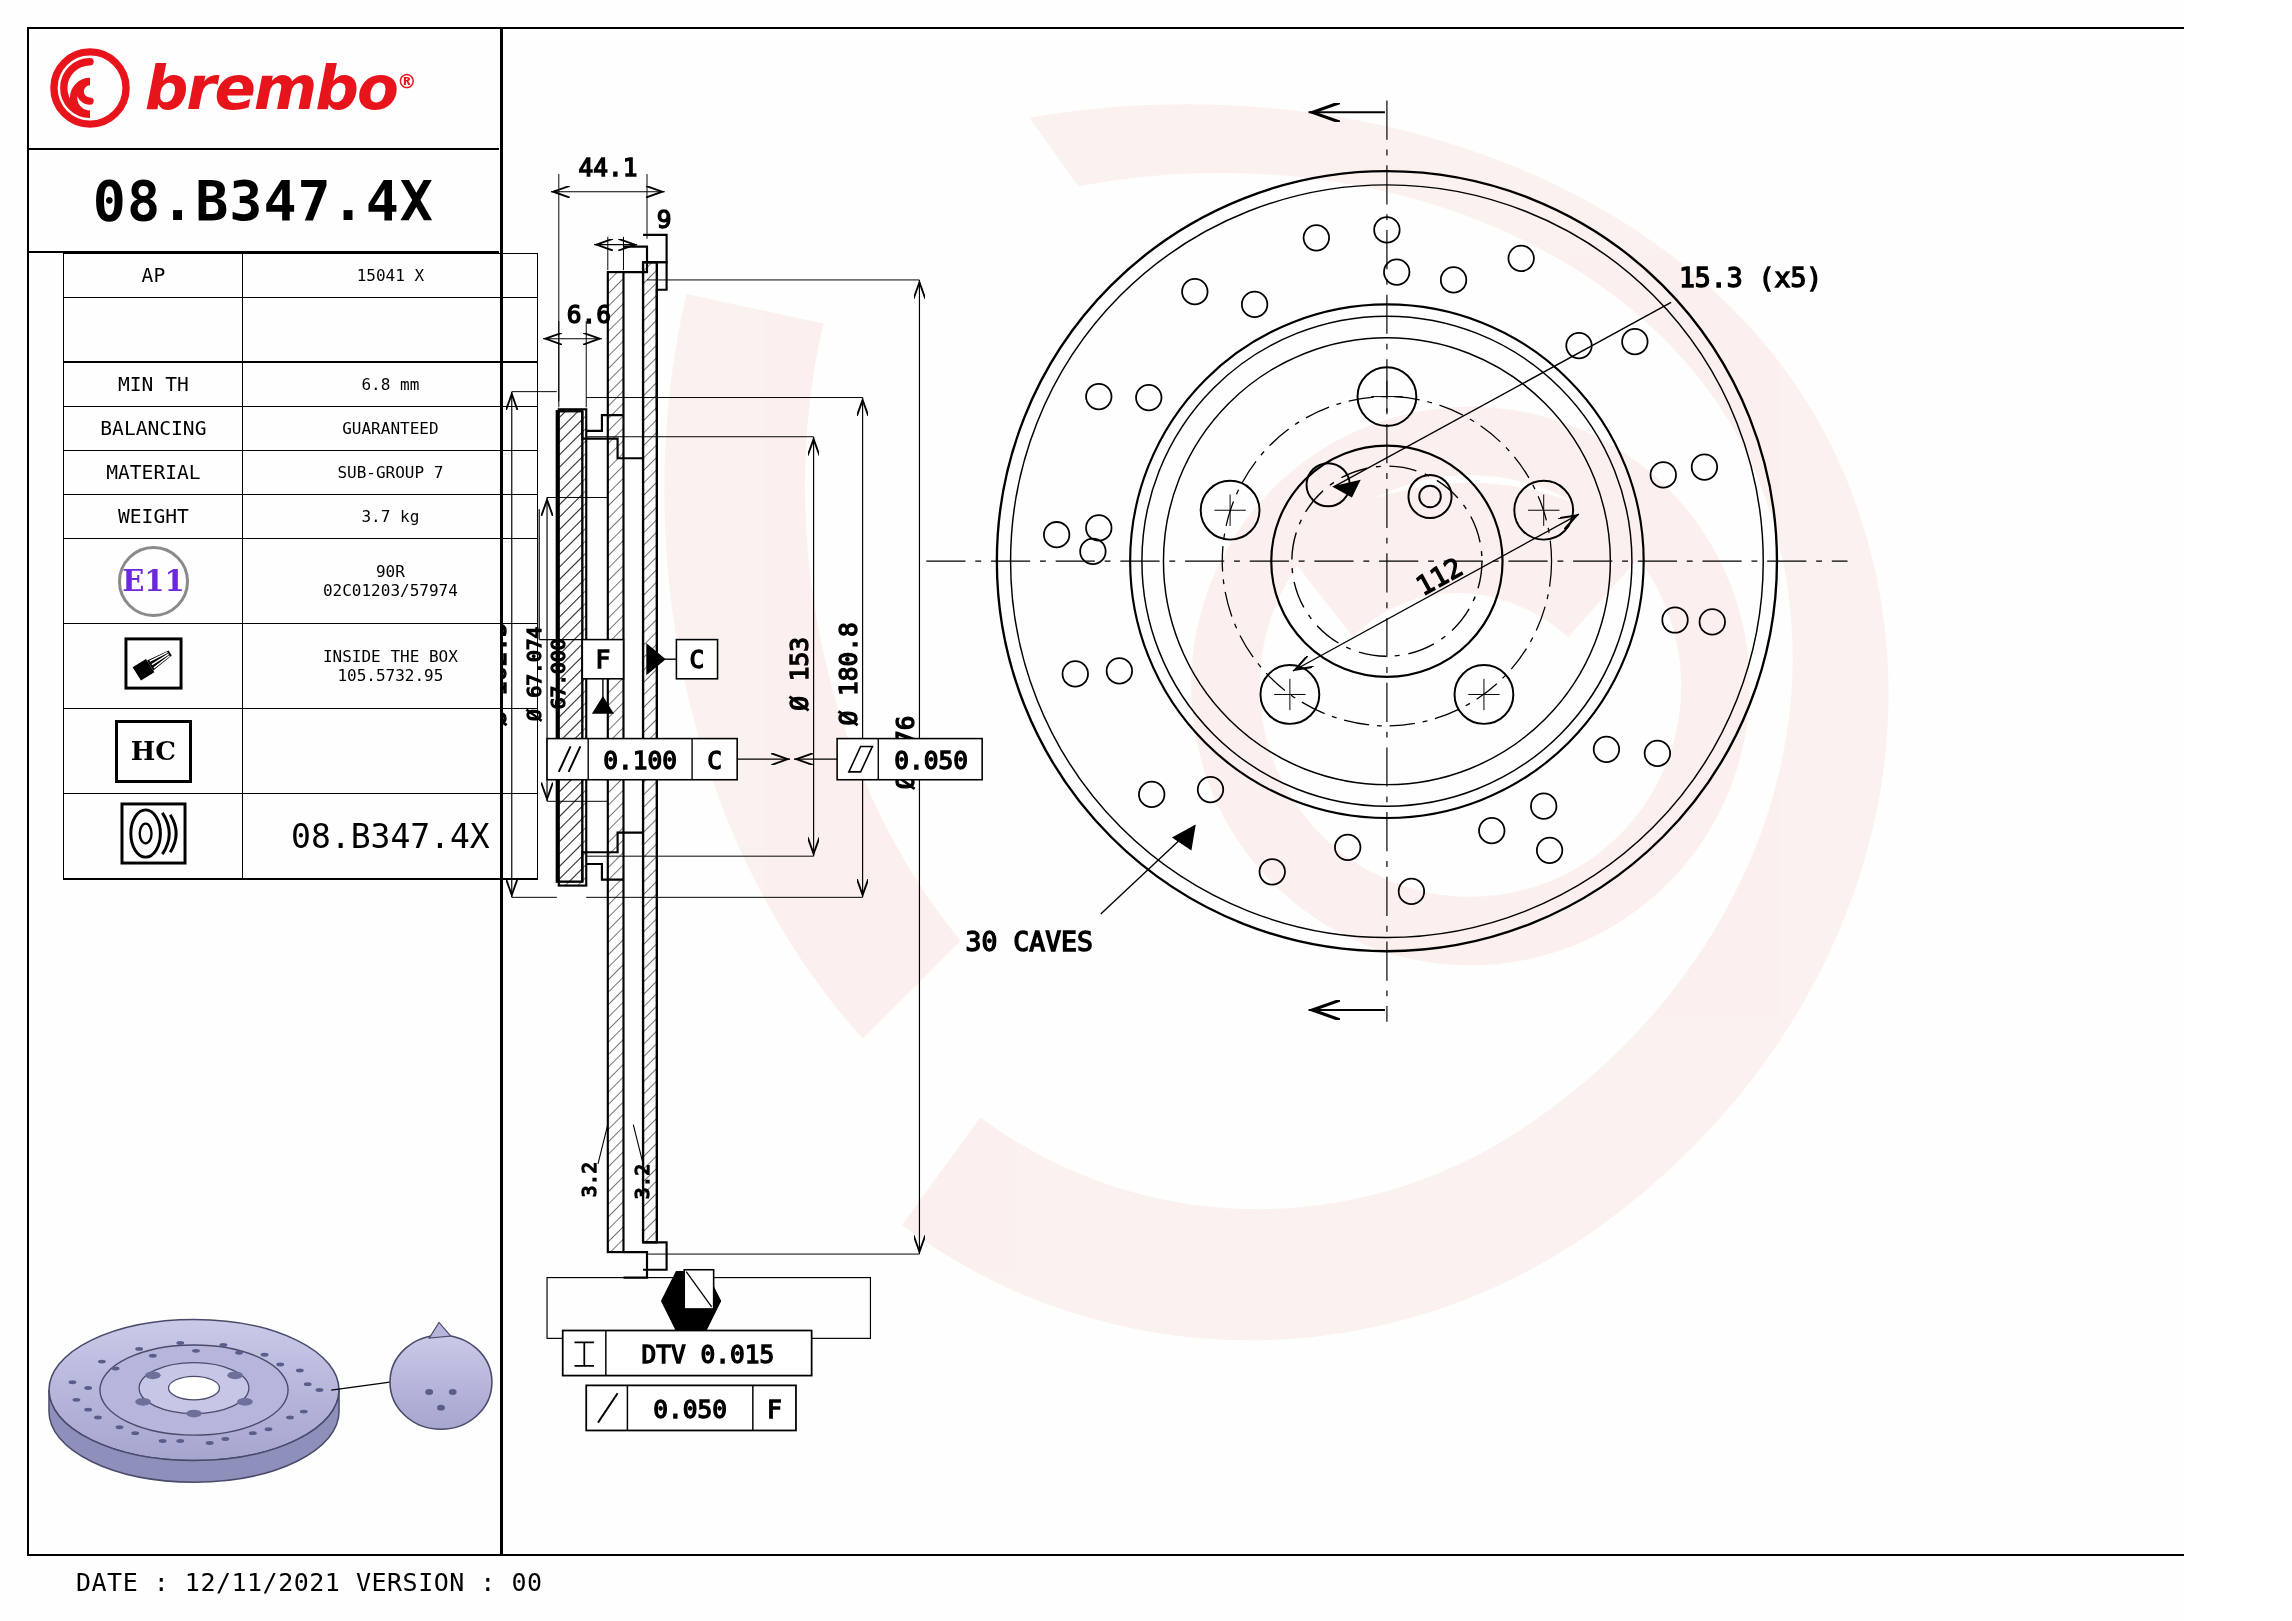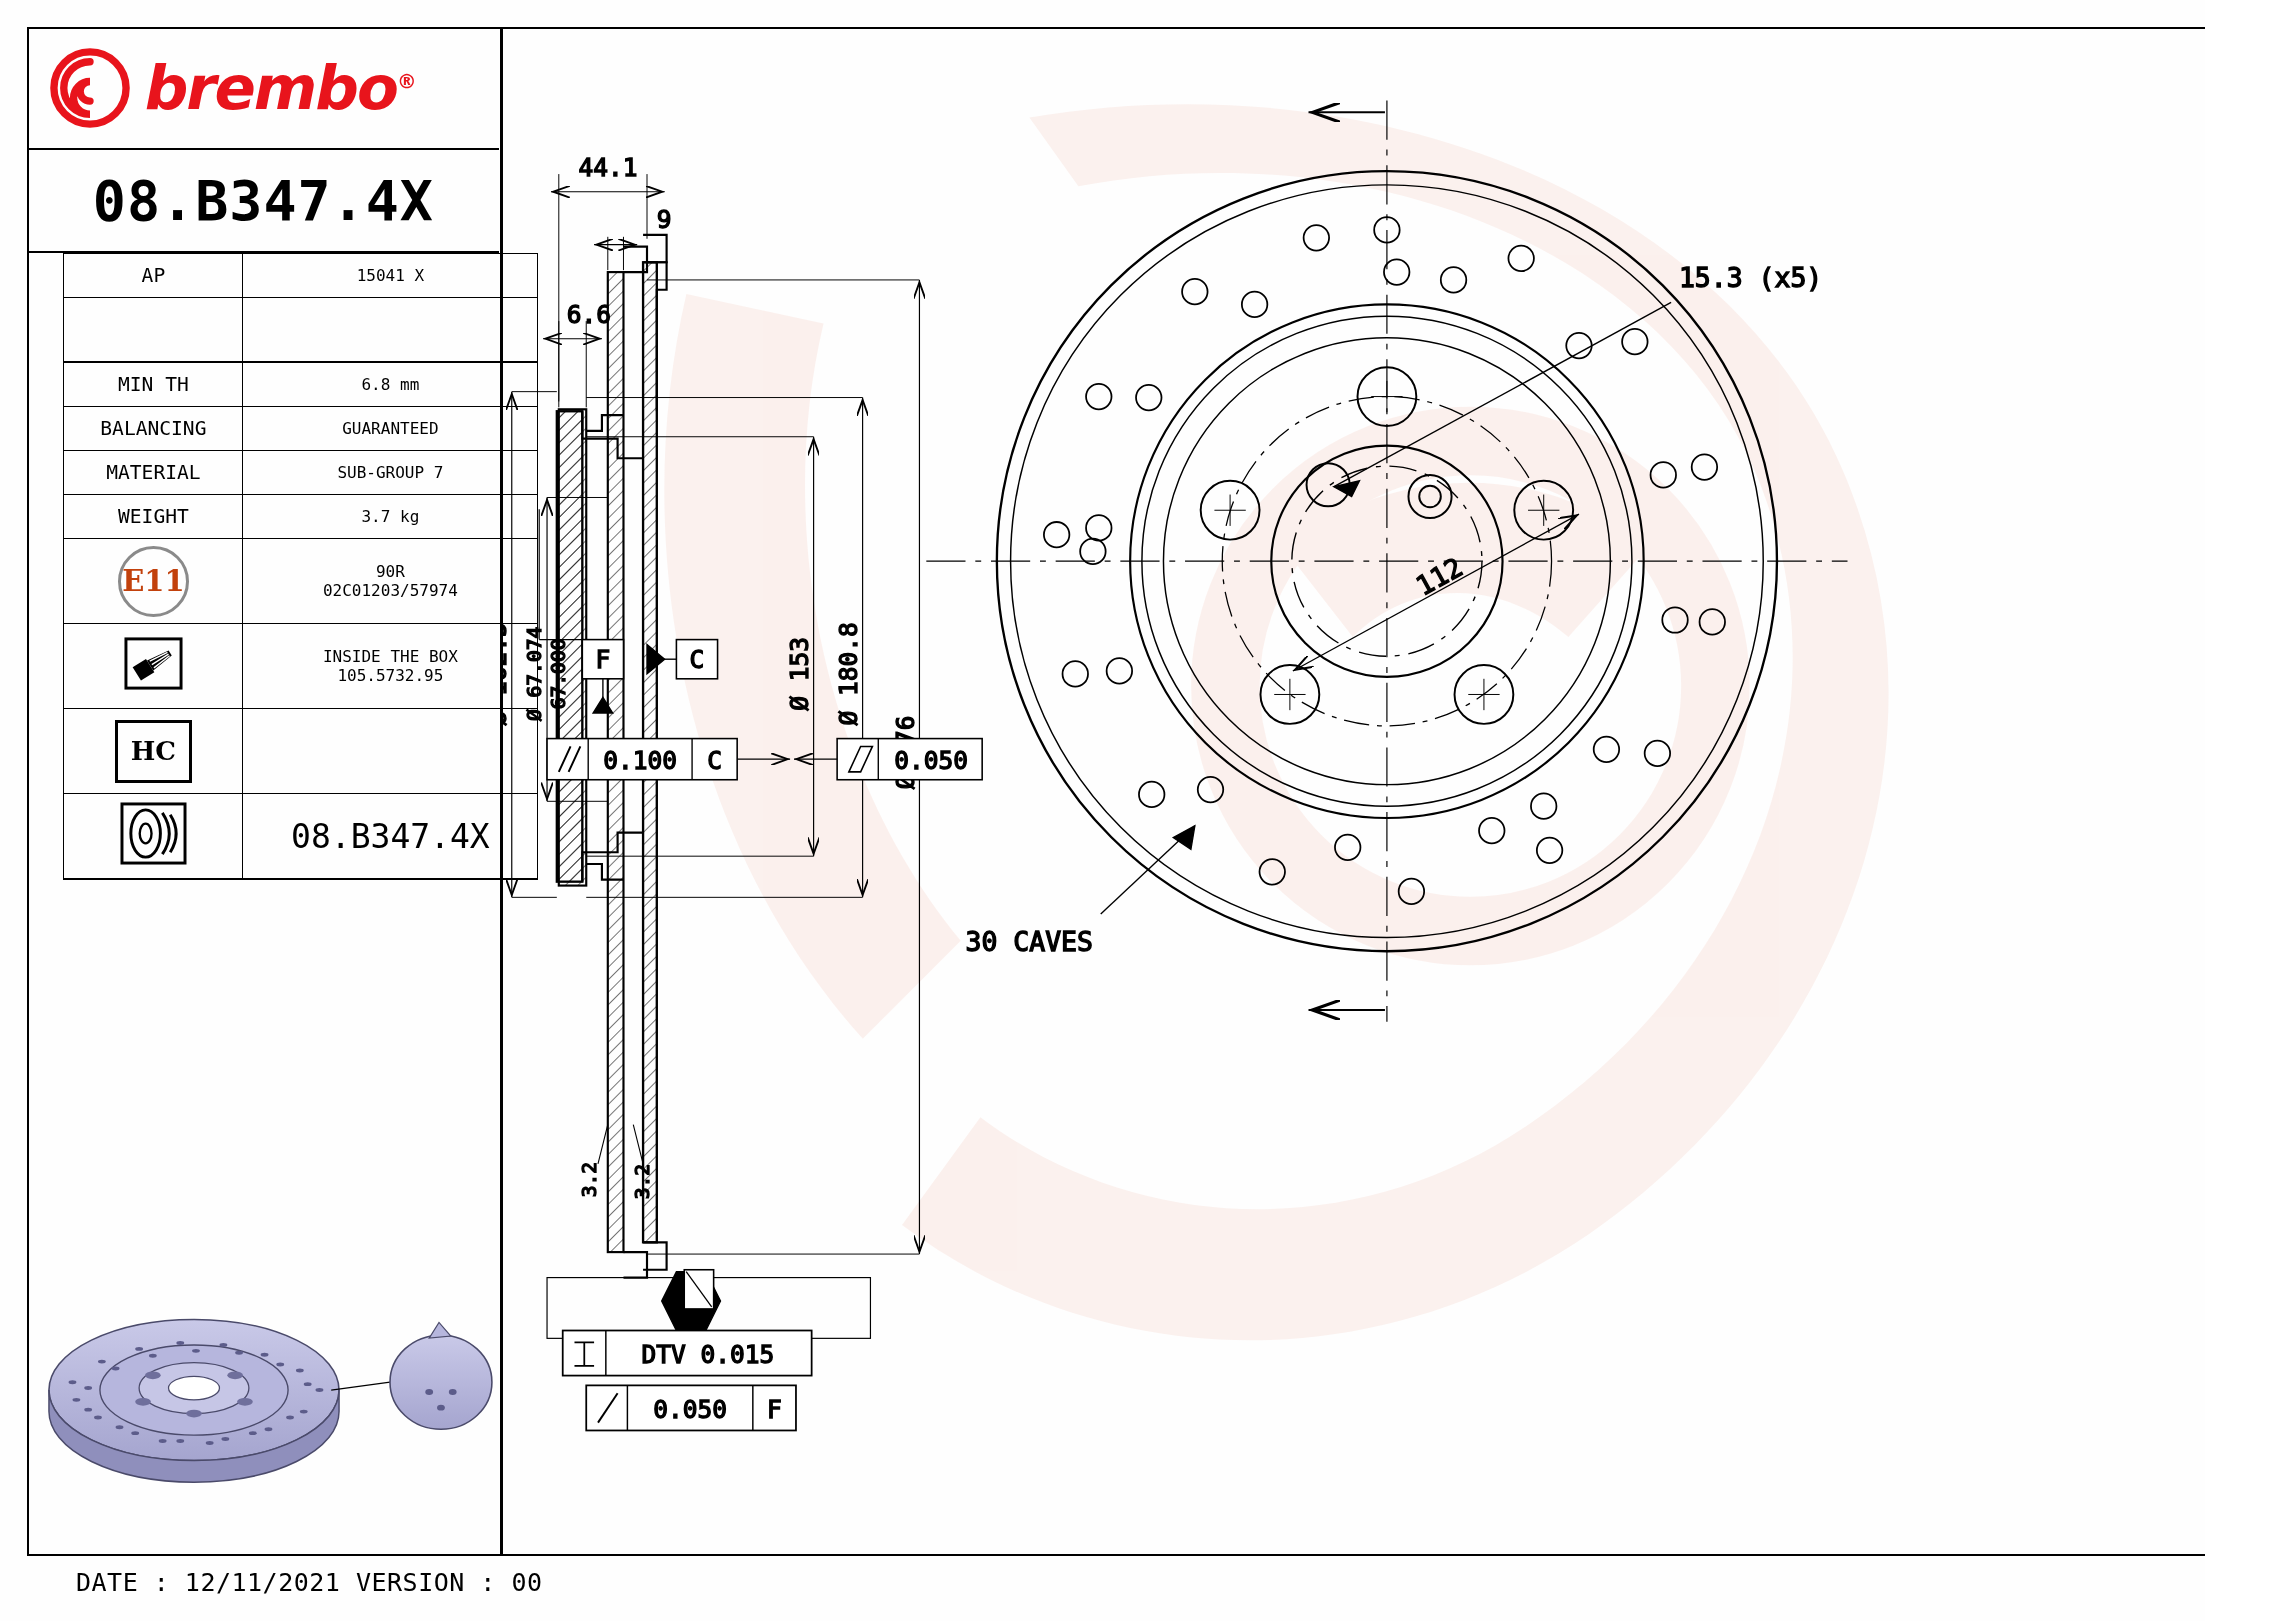--- a/index.html
+++ b/index.html
@@ -4,21 +4,20 @@
 <style>
   html, body {
     margin: 0; padding: 0; background: #ffffff;
     font-family: "DejaVu Sans Mono", monospace;
   }
   #sheet {
     position: relative;
     width: 2184px; height: 1621px;
     background: #fefefe;
     overflow: hidden;
-    padding-left: 21px;
   }
   
   #watermark {
     position: absolute; left: 0; top: 0; width: 2293px; height: 1621px;
     pointer-events: none; opacity: 1;
   }
   
   .frame {
     position: absolute;
     border: 2.9px solid #000;
@@ -63,21 +62,21 @@
   #spec-table td.v { width: 294px; font-size: 16px; }
   .row-thick td { border-bottom: 2.9px solid #000 !important; }
   .tall td { height: 63px; }
   .vtall td { height: 84px; }
 
   
   .e11 {
     width: 65px; height: 65px; border: 3.9px solid #8a8a8a; border-radius: 50%;
     display: flex; align-items: center; justify-content: center;
     font-family: "DejaVu Serif", serif; font-weight: bold; font-size: 29px;
-    margin: 0 auto; color: #c2410c;
+    margin: 0 auto; color: #6d28d9;
   }
   
   .hc {
     width: 71px; height: 57px; border: 3.9px solid #000;
     display: flex; align-items: center; justify-content: center;
     font-family: "DejaVu Serif", serif; font-weight: bold; font-size: 26px;
     margin: 0 auto;
   }
   .icon-cell { }
   .two-line { line-height: 1.2; }

